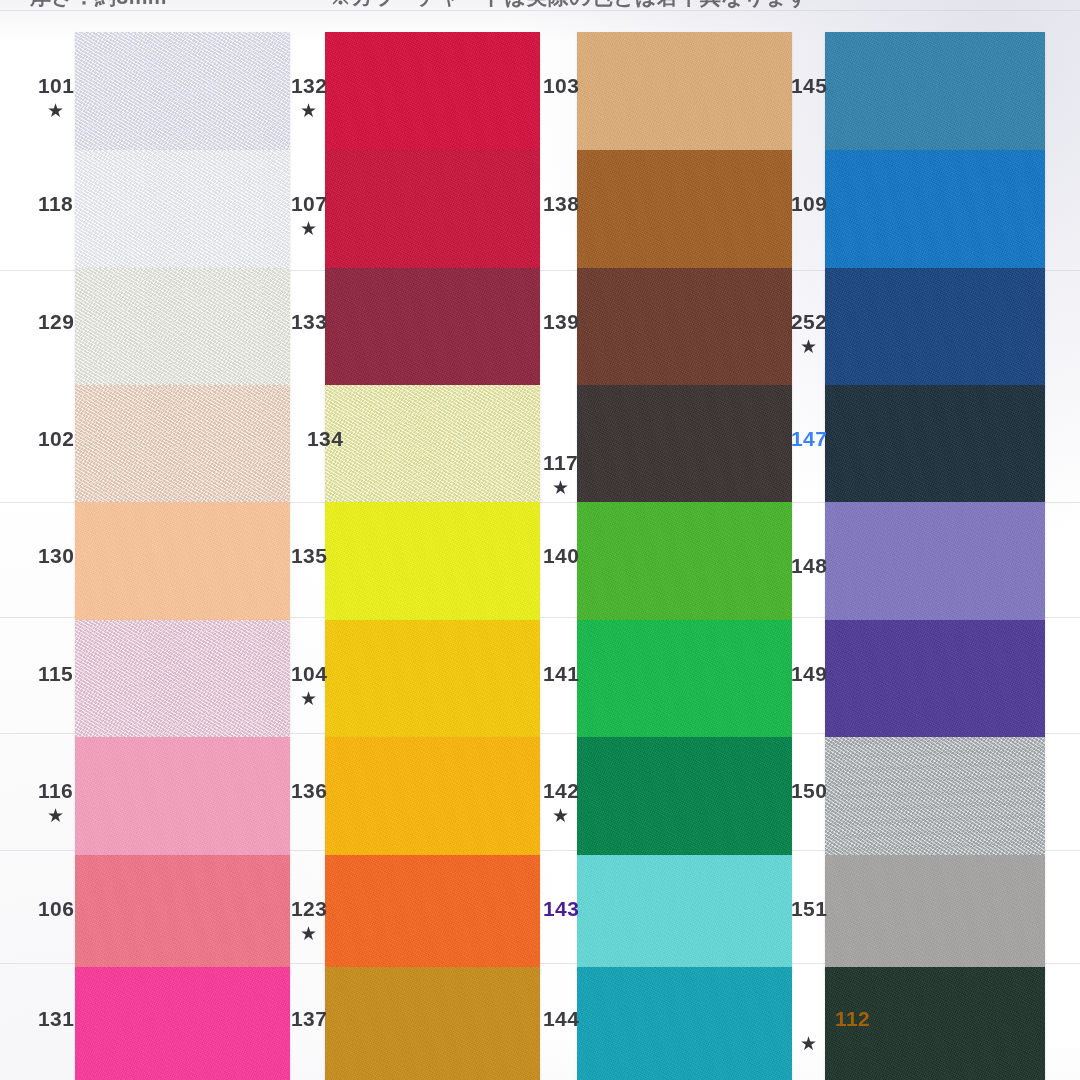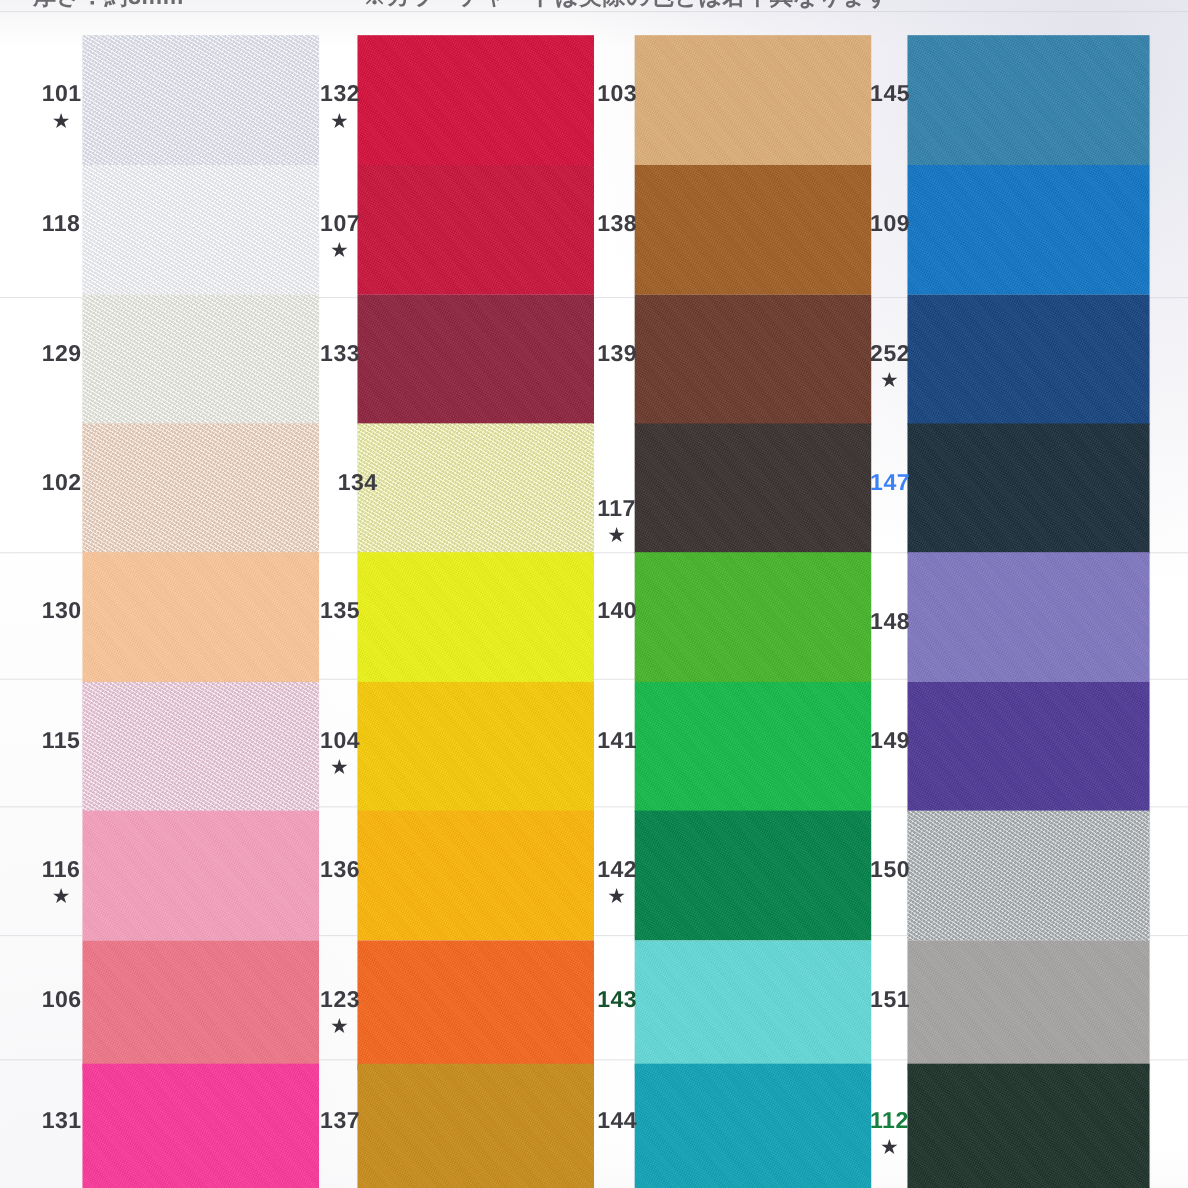--- a/index.html
+++ b/index.html
@@ -313,21 +313,21 @@
         <div class="swatch" style="background: rgb(4, 130, 74);"></div>
       </div>
       <div class="code-label" style="left: 543px; top: 780px;">
         <span class="code-num" style="color: rgb(60, 60, 66); text-align: right;">142</span>
         <span class="code-star">★</span>
       </div>
       <div class="swatch-cell" style="left: 577px; top: 855px; width: 215px; height: 118px;">
         <div class="swatch" style="background: rgb(99, 216, 214);"></div>
       </div>
       <div class="code-label" style="left: 543px; top: 898px;">
-        <span class="code-num" style="color: #14532d;">143</span>
+        <span class="code-num" style="color: #4c1d95;">143</span>
       </div>
       <div class="swatch-cell" style="left: 577px; top: 967px; width: 215px; height: 113px;">
         <div class="swatch" style="background: rgb(18, 162, 182);"></div>
       </div>
       <div class="code-label" style="left: 543px; top: 1007.5px;">
         <span class="code-num" style="color: rgb(60, 60, 66);">144</span>
       </div>
       <div class="swatch-cell" style="left: 825px; top: 32px; width: 220px; height: 118px;">
         <div class="swatch" style="background: rgb(52, 130, 171);"></div>
       </div>
@@ -374,18 +374,18 @@
       <div class="swatch-cell" style="left: 825px; top: 855px; width: 220px; height: 118px;">
         <div class="swatch" style="background: rgb(166, 163, 163);"></div>
       </div>
       <div class="code-label" style="left: 791px; top: 898px;">
         <span class="code-num" style="color: rgb(60, 60, 66);">151</span>
       </div>
       <div class="swatch-cell" style="left: 825px; top: 967px; width: 220px; height: 113px;">
         <div class="swatch" style="background: rgb(30, 51, 43);"></div>
       </div>
       <div class="code-label" style="left: 791px; top: 1007.5px;">
-        <span class="code-num" style="color: #15803d;">112</span>
+        <span class="code-num" style="color: #a16207; margin-left: 44px;">112</span>
         <span class="code-star">★</span>
       </div>
     </div>
 
 </div>
 
 </body></html>

